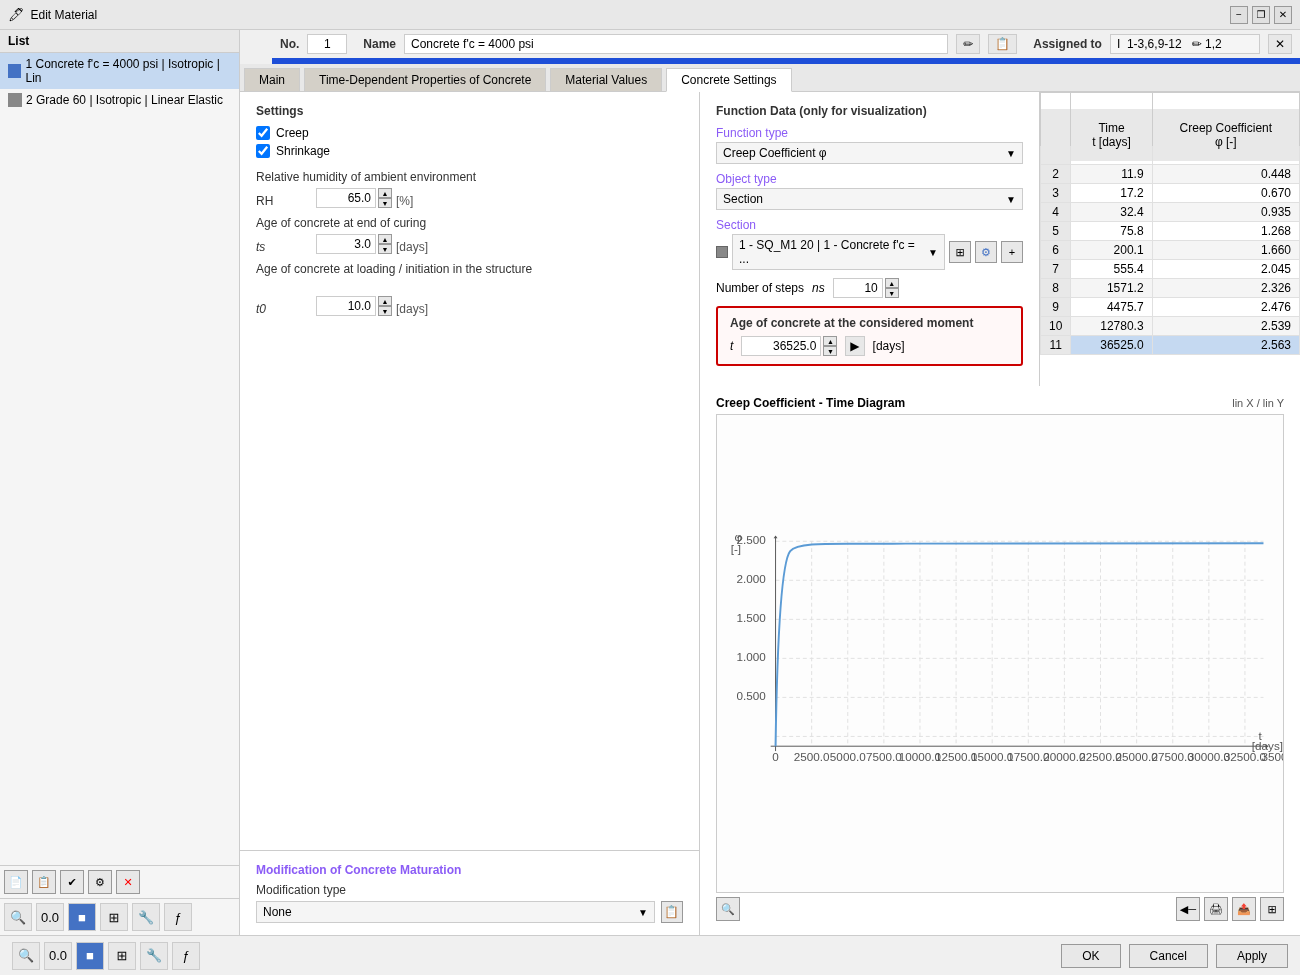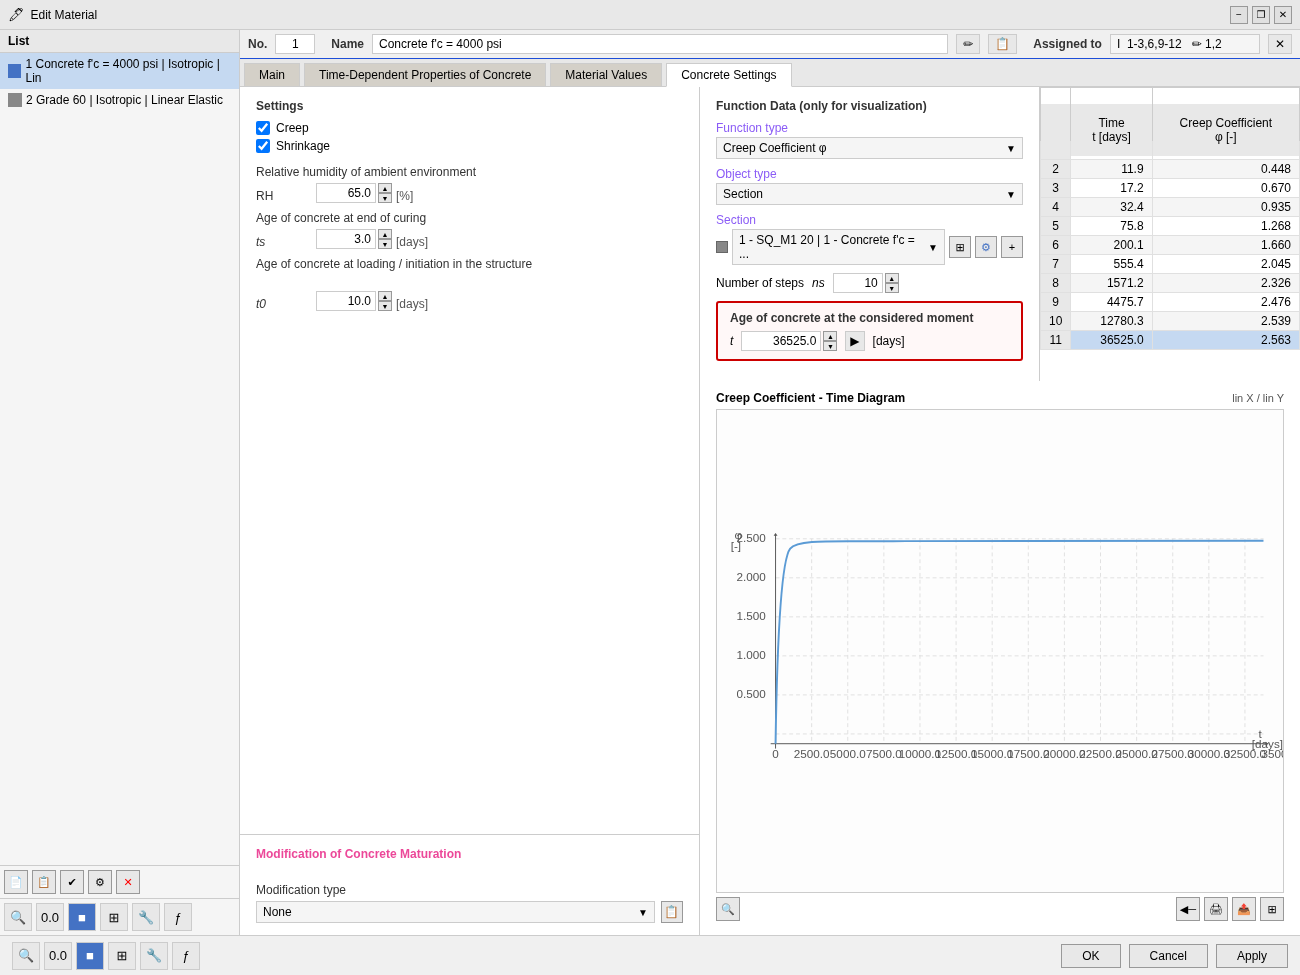--- a/index.html
+++ b/index.html
@@ -50,23 +50,24 @@
       gap: 4px;
     }
     .sidebar-toolbar-btn { width: 24px; height: 24px; border: 1px solid #999; background: #e8e8e8; cursor: pointer; display: flex; align-items: center; justify-content: center; font-size: 11px; }
     
     .content-area { flex: 1; display: flex; flex-direction: column; background: #f0f0f0; }
     
     .top-bar {
       display: flex;
       padding: 4px 8px;
       background: #f0f0f0;
-      border-bottom: 1px solid #1d4ed8;
+      border-bottom: 6px solid #1d4ed8;
       gap: 16px;
       align-items: center;
+      margin-left: 32px;
     }
     .top-bar-section { display: flex; align-items: center; gap: 8px; }
     .top-bar-label { font-weight: bold; color: #333; }
     .top-bar-value { background: white; border: 1px solid #ccc; padding: 2px 6px; min-width: 40px; text-align: center; }
     .name-input { flex: 1; background: white; border: 1px solid #ccc; padding: 2px 6px; min-width: 300px; }
     .assigned-to { background: #f5f5f5; border: 1px solid #ccc; padding: 2px 6px; min-width: 150px; }
     
     .tabs-bar {
       display: flex;
       background: #e8e8e8;
@@ -126,21 +127,21 @@
     .age-box {
       border: 2px solid #cc0000;
       border-radius: 3px;
       padding: 8px 12px;
       margin-bottom: 8px;
       background: #fff8f8;
     }
     .age-box-title { font-weight: bold; color: #333; margin-bottom: 6px; }
     
     .modification-section { padding: 12px 16px; border-top: 1px solid #ccc; }
-    .mod-title { font-weight: bold; color: #ec4899; margin-bottom: 22px; }
+    .mod-title { font-weight: bold; color: #8b5cf6; margin-bottom: 6px; }
     .mod-row { display: flex; align-items: center; gap: 6px; }
     .mod-select { flex: 1; border: 1px solid #ccc; padding: 3px 6px; background: #f5f5f5; display: flex; justify-content: space-between; align-items: center; cursor: pointer; }
     .mod-btn { width: 22px; height: 22px; border: 1px solid #999; background: #e8e8e8; cursor: pointer; display: flex; align-items: center; justify-content: center; }
     .data-table { width: 100%; border-collapse: collapse; }
     .data-table th { background: #e8e8e8; border: 1px solid #ccc; padding: 12px 8px; text-align: center; font-weight: normal; position: sticky; top: 16px; }
     .data-table td { border: 1px solid #e0e0e0; padding: 2px 8px; text-align: right; }
     .data-table tr:nth-child(even) td { background: #f5f5f5; }
     .row-num { text-align: center !important; background: #e8e8e8 !important; width: 30px; }
     
     .chart-section { flex: 1; padding: 10px 16px; display: flex; flex-direction: column; }

